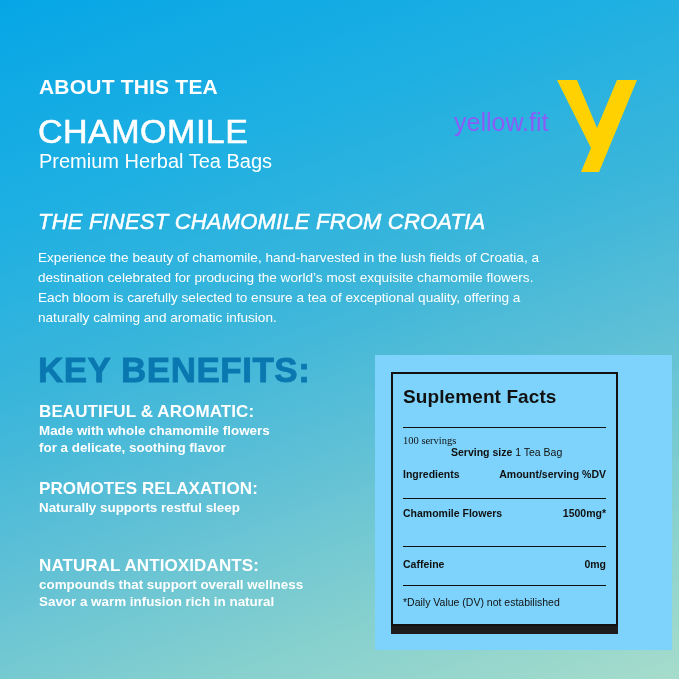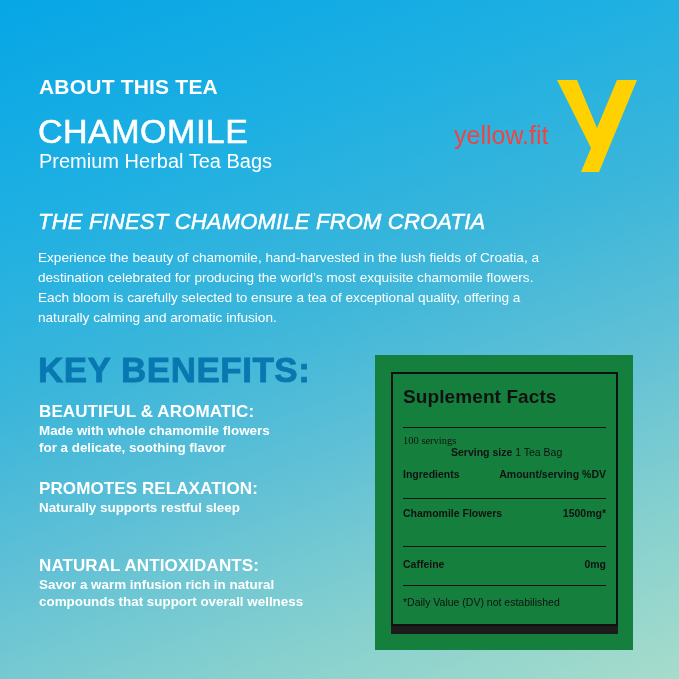--- a/index.html
+++ b/index.html
@@ -20,22 +20,22 @@
     left: 38px; top: 112px;
     font-size: 34px; font-weight: 400; letter-spacing: 0.5px;
     -webkit-text-stroke: 0.6px #fff;
   }
   .product-sub {
     left: 39px; top: 150px;
     font-size: 20px; font-weight: 400;
   }
 
   .brand-text {
-    left: 454px; top: 121px;
-    font-size: 25px; font-weight: 400; color: #ef4444;
+    left: 454px; top: 108px;
+    font-size: 25px; font-weight: 400; color: #8b5cf6;
   }
   .brand-mark { left: 555px; top: 78px; width: 84px; height: 96px; }
 
   .section-heading {
     left: 38px; top: 209px;
     font-size: 22px; font-weight: 400; letter-spacing: 0.2px; font-style: italic;
     -webkit-text-stroke: 0.5px #fff;
   }
   .intro {
     left: 38px; top: 248px; width: 510px;
@@ -55,22 +55,22 @@
   }
   .benefit .b-desc {
     font-size: 13.4px; line-height: 17px; font-weight: 700;
   }
   .benefit-1 { top: 402px; }
   .benefit-2 { top: 479px; }
   .benefit-3 { top: 556px; }
 
   
   .facts-card {
-    left: 375px; top: 355px; width: 258px; height: 295px;
-    background: #15803d; color: #111;
+    left: 375px; top: 355px; width: 297px; height: 295px;
+    background: #7dd3fc; color: #111;
   }
   .facts-box {
     position: absolute; left: 16px; top: 17px; width: 227px; height: 254px;
     border: 2px solid #111;
   }
   .facts-bar {
     position: absolute; left: 16px; top: 271px; width: 227px; height: 8px;
     background: #1c1c1c;
   }
   .facts-title {
@@ -118,22 +118,22 @@
   <div class="b-title">BEAUTIFUL &amp; AROMATIC:</div>
   <div class="b-desc">Made with whole chamomile flowers</div>
   <div class="b-desc">for a delicate, soothing flavor</div>
 </div>
 <div class="abs benefit benefit-2">
   <div class="b-title">PROMOTES RELAXATION:</div>
   <div class="b-desc">Naturally supports restful sleep</div>
 </div>
 <div class="abs benefit benefit-3">
   <div class="b-title">NATURAL ANTIOXIDANTS:</div>
+  <div class="b-desc">compounds that support overall wellness</div>
   <div class="b-desc">Savor a warm infusion rich in natural</div>
-  <div class="b-desc">compounds that support overall wellness</div>
 </div>
 
 <div class="abs facts-card">
   <div class="facts-box">
     <div class="facts-title">Suplement Facts</div>
     <div class="rule rule-1"></div>
     <div class="ft servings">100 servings</div>
     <div class="ft serving-size"><b>Serving size</b> <span>1 Tea Bag</span></div>
     <div class="ft ing-label">Ingredients</div>
     <div class="ft amt-label">Amount/serving %DV</div>

